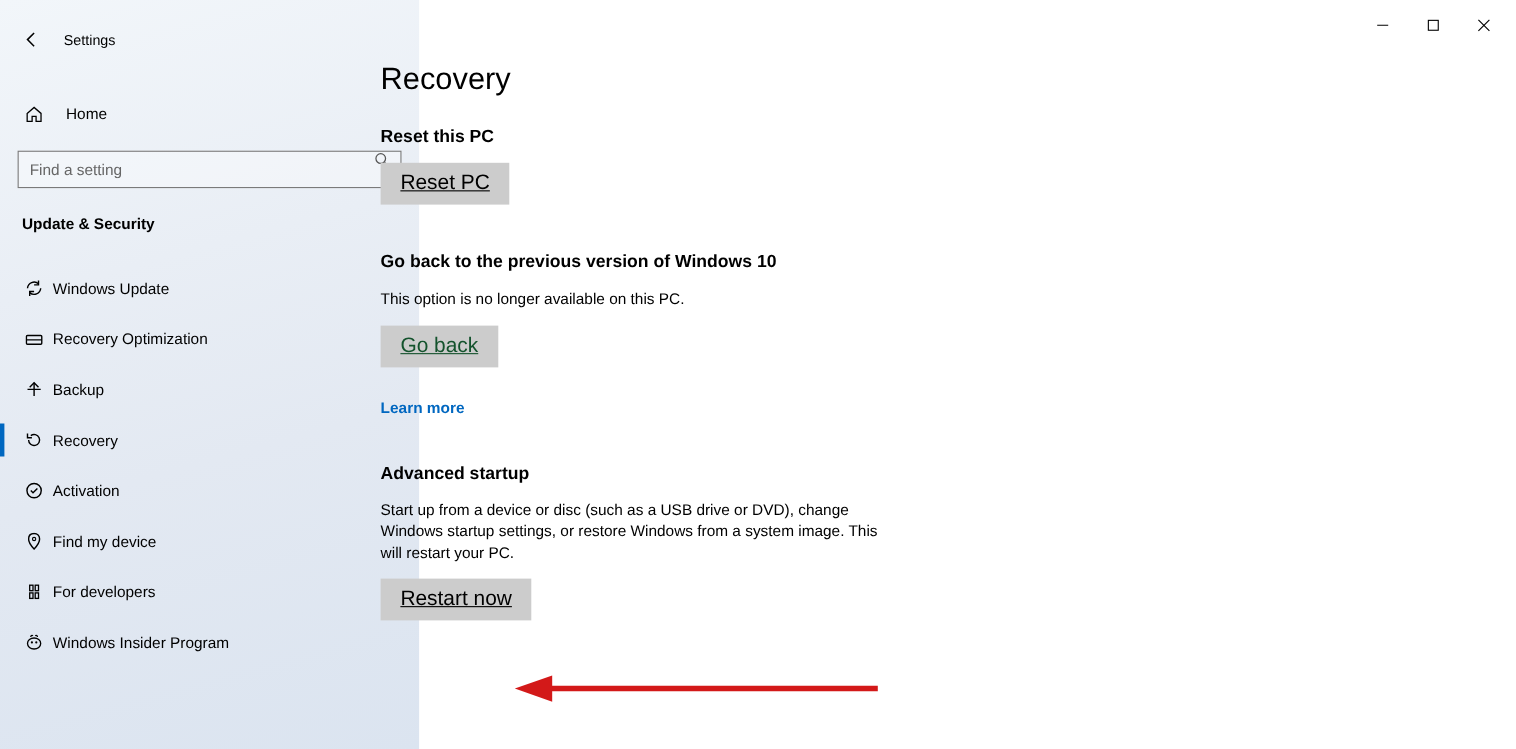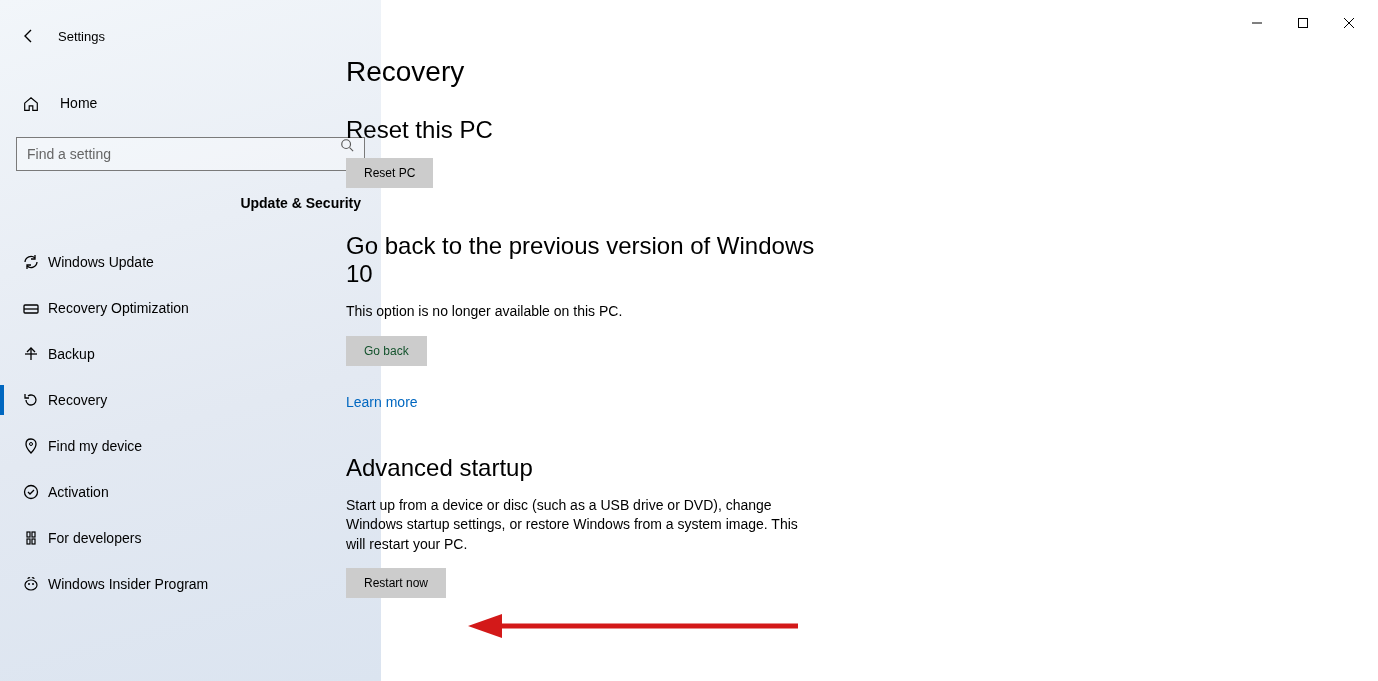--- a/index.html
+++ b/index.html
@@ -51,21 +51,20 @@
   }
   .sb-search input {
     flex:1; border:none; background:transparent;
     outline:none; font-size:14px; color:#000;
   }
   .sb-search input::placeholder { color:#666; }
   .sb-category {
     font-weight:600;
     padding: 24px 20px 8px 20px;
     font-size:14px;
-    text-align:right;
   }
   .sb-items { margin-top: 20px; }
   .sb-item {
     display:flex;align-items:center;gap:8px;
     padding: 14px 20px 14px 22px;
     cursor:pointer;
     font-size:14px;
     position:relative;
   }
   .sb-item.selected::before {
@@ -94,36 +93,37 @@
     display:flex;align-items:center;justify-content:center;
     cursor:pointer;
   }
   h1.page-title {
     font-weight:400;
     font-size:28px;
     margin-bottom: 28px;
   }
   .section { margin-bottom: 44px; max-width: 470px; }
   .section h2 {
-    font-weight:400;
-    font-size:24px;
+    font-weight:700;
+    font-size:16px;
     margin-bottom: 14px;
   }
   .section p {
     font-size:14px;
     line-height:1.4;
     margin-bottom:14px;
   }
   .btn {
     background:#cccccc;
     border:none;
     padding: 8px 18px;
-    font-size:12px;
+    font-size:19px;
     cursor:pointer;
     font-family:inherit;
+    text-decoration:underline;
   }
   .btn:disabled {
     color:#14532d;
     cursor:default;
   }
   .link {
     color:#0067c0;
     font-size:14px;
     cursor:pointer;
   }
@@ -201,34 +201,34 @@
           <svg width="16" height="16" viewBox="0 0 16 16">
             <path d="M3 8a5 5 0 1 0 2-4" stroke="#000" stroke-width="1.3" fill="none"></path>
             <path d="M2 2v4h4" stroke="#000" stroke-width="1.3" fill="none"></path>
           </svg>
         </span>
       <span>Recovery</span>
     </div>
     <div class="sb-item">
       <span class="sb-icon">
           <svg width="16" height="16" viewBox="0 0 16 16">
+            <circle cx="8" cy="8" r="6.5" stroke="#000" stroke-width="1.3" fill="none"></circle>
+            <path d="M5 8l2 2 4-4" stroke="#000" stroke-width="1.3" fill="none"></path>
+          </svg>
+        </span>
+      <span>Activation</span>
+    </div>
+    <div class="sb-item">
+      <span class="sb-icon">
+          <svg width="16" height="16" viewBox="0 0 16 16">
             <path d="M8 1C5 1 3 3 3 6c0 4 5 9 5 9s5-5 5-9c0-3-2-5-5-5z" stroke="#000" stroke-width="1.3" fill="none"></path>
             <circle cx="8" cy="6" r="1.5" stroke="#000" stroke-width="1" fill="none"></circle>
           </svg>
         </span>
       <span>Find my device</span>
-    </div>
-    <div class="sb-item">
-      <span class="sb-icon">
-          <svg width="16" height="16" viewBox="0 0 16 16">
-            <circle cx="8" cy="8" r="6.5" stroke="#000" stroke-width="1.3" fill="none"></circle>
-            <path d="M5 8l2 2 4-4" stroke="#000" stroke-width="1.3" fill="none"></path>
-          </svg>
-        </span>
-      <span>Activation</span>
     </div>
     <div class="sb-item">
       <span class="sb-icon">
           <svg width="16" height="16" viewBox="0 0 16 16">
             <rect x="4" y="2" width="3" height="5" stroke="#000" stroke-width="1.2" fill="none"></rect>
             <rect x="9" y="2" width="3" height="5" stroke="#000" stroke-width="1.2" fill="none"></rect>
             <rect x="4" y="9" width="3" height="5" stroke="#000" stroke-width="1.2" fill="none"></rect>
             <rect x="9" y="9" width="3" height="5" stroke="#000" stroke-width="1.2" fill="none"></rect>
           </svg>
         </span>
@@ -272,21 +272,21 @@
 
   <div class="section">
     <h2>Reset this PC</h2>
     <button class="btn">Reset PC</button>
   </div>
 
   <div class="section">
     <h2>Go back to the previous version of Windows 10</h2>
     <p>This option is no longer available on this PC.</p>
     <button class="btn" disabled="">Go back</button>
-    <div style="margin-top:28px;">
+    <div style="margin-top:28px;font-weight:bold;">
       <span class="link">Learn more</span>
     </div>
   </div>
 
   <div class="section">
     <h2>Advanced startup</h2>
     <p>Start up from a device or disc (such as a USB drive or DVD), change Windows startup settings, or restore Windows from a system image. This will restart your PC.</p>
     <button class="btn">Restart now</button>
   </div>
 

